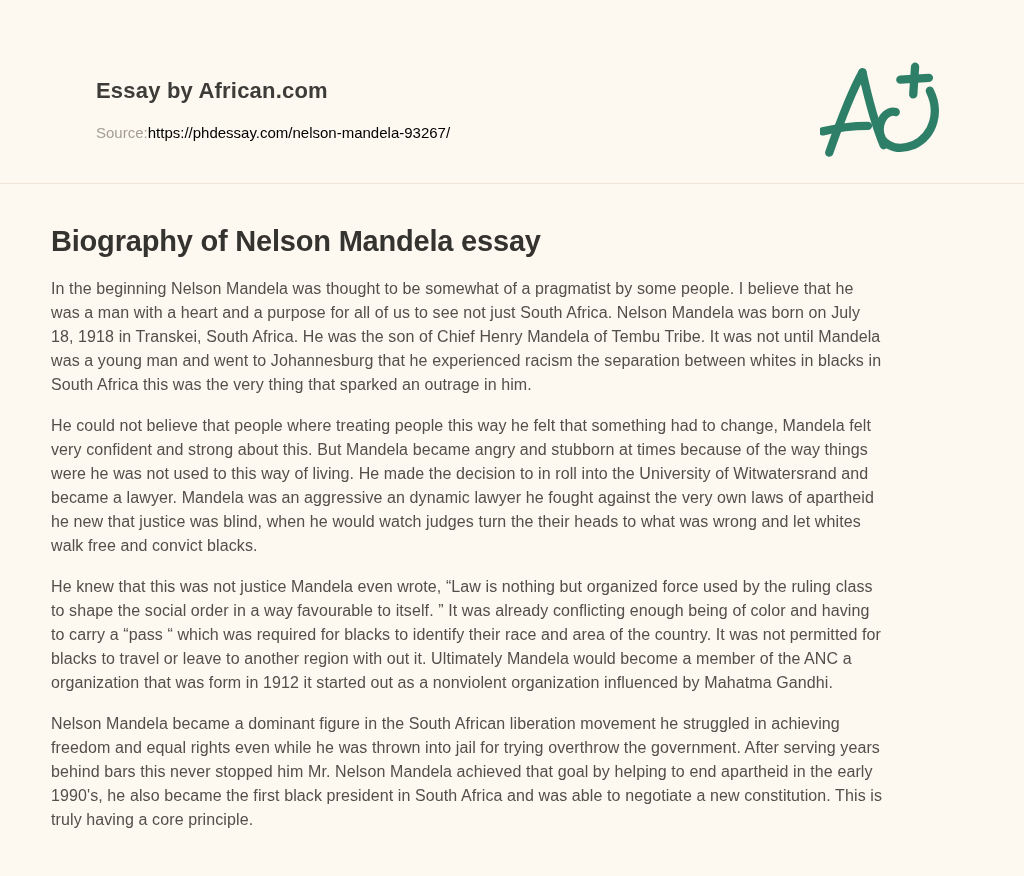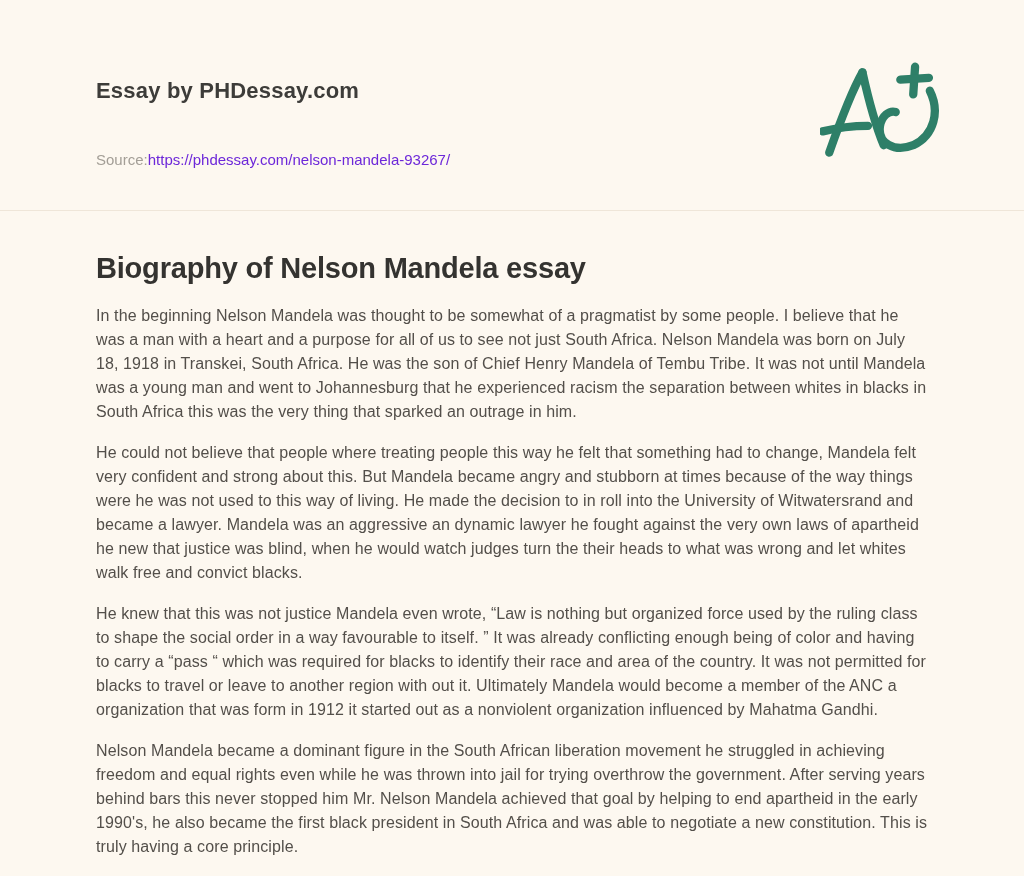--- a/index.html
+++ b/index.html
@@ -27,39 +27,38 @@
     margin-top: 20px;
     font-size: 15px;
     display: flex;
     gap: 0;
     align-items: baseline;
   }
   .source-label {
     color: #a39e96;
   }
   .source-link {
-    color: #6d28d9;
+    color: #000000;
     text-decoration: none;
-    margin-top: 27px;
   }
   .logo {
     position: absolute;
     top: 62px;
     right: 84px;
     width: 120px;
     height: 100px;
   }
   .divider {
     margin-top: 42px;
     width: 100%;
     height: 1px;
     background: #efe6d9;
   }
   .content {
-    padding: 0 96px;
+    padding: 0 51px;
   }
   .doc-title {
     margin-top: 38px;
     font-size: 29px;
     line-height: 38px;
     font-weight: 700;
     color: #343330;
     letter-spacing: -0.2px;
   }
   .essay-body {
@@ -71,21 +70,21 @@
     font-size: 16px;
     line-height: 24px;
     color: #534f4a;
     letter-spacing: 0.1px;
   }
 </style>
 </head>
 <body>
 
 <div class="header">
-  <div class="site-title">Essay by PHDessay.com</div>
+  <div class="site-title">Essay by African.com</div>
   <div class="source-row">
     <span class="source-label">Source:</span>
     <a class="source-link" href="#">https://phdessay.com/nelson-mandela-93267/</a>
   </div>
   <span class="logo">
     <svg viewBox="0 0 130 104" width="120" height="100" fill="none" stroke="#2e7f68" stroke-width="9" stroke-linecap="round">
 
       <path d="M10,96 C22,62 34,30 46,9"></path>
 
       <path d="M46,9 C52,36 59,64 69,88"></path>

